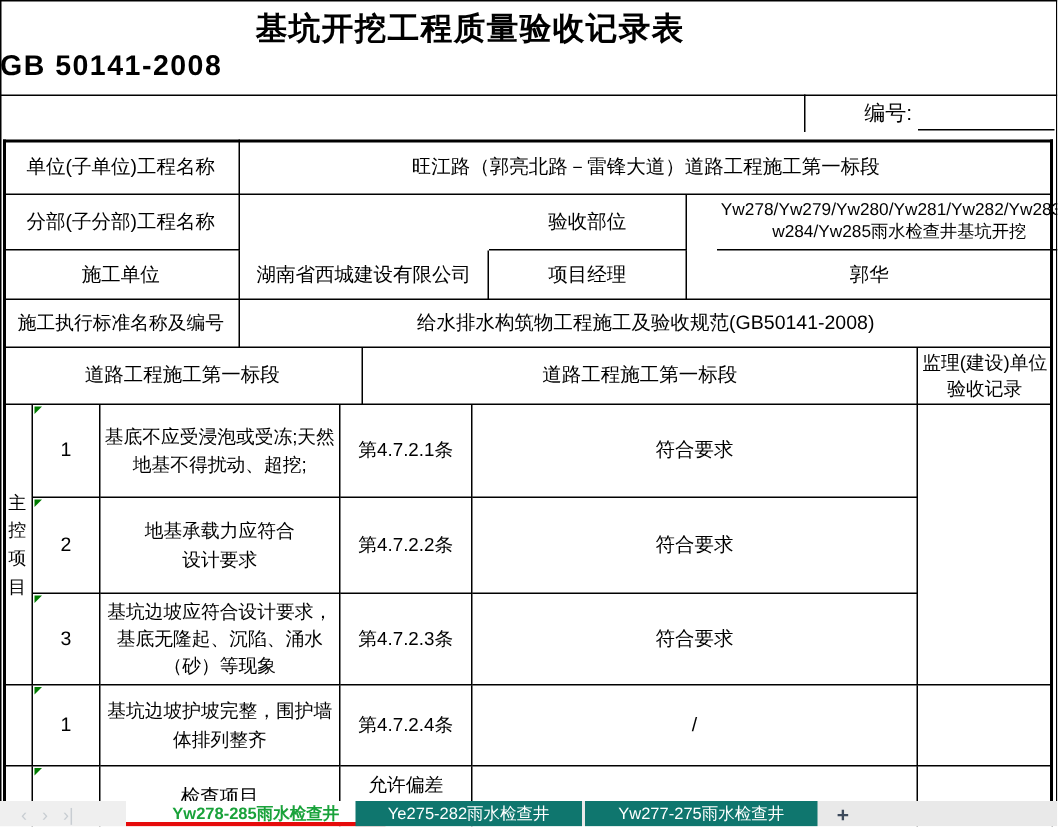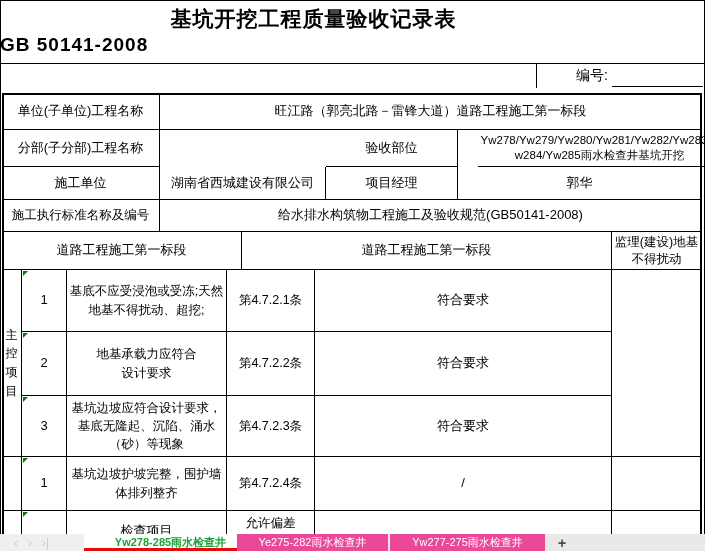--- a/index.html
+++ b/index.html
@@ -38,21 +38,21 @@
   
   .tabbar { position:absolute; left:0; top:534px; width:705px; height:17px;
     background:#e9e9e9; z-index:10; }
   .tab-nav { position:absolute; left:0; top:0; width:84px; height:17px; background:#efefef;
     display:flex; align-items:center; gap:10px; padding-left:14px;
     color:#c8cdd2; font-size:12px; }
   .tab { position:absolute; top:0; height:17px; display:flex; align-items:center;
     justify-content:center; font-size:11px; }
   .tab-active { left:84px; width:173px; background:#fff; color:#19a23a; font-weight:bold; }
   .tab-active .redline { position:absolute; left:0; bottom:0; width:100%; height:3px; background:#e60b0b; }
-  .tab-red { background:#ec4899; color:#fff; }
+  .tab-red { background:#0f766e; color:#fff; }
   .tab2 { left:237px; width:151px; }
   .tab3 { left:390px; width:155px; }
   .tab-add { position:absolute; left:549px; top:0; width:26px; height:17px;
     display:flex; align-items:center; justify-content:center;
     color:#3d4a5c; font-size:14px; font-weight:bold; }
 </style>
 </head>
 <body>
 
 <div class="sheet">
@@ -75,21 +75,21 @@
   <div class="cell" style="left:2px;top:167px;width:158px;height:33px;text-align:center;">施工单位</div>
   <div class="cell" style="left:160px;top:167px;width:166px;height:33px;">湖南省西城建设有限公司</div>
   <div class="cell" style="left:326px;top:167px;width:132px;height:33px;">项目经理</div>
   <div class="cell" style="left:458px;top:167px;width:244px;height:33px;">郭华</div>
 
   <div class="cell" style="left:2px;top:200px;width:158px;height:32px;font-size:12.5px;">施工执行标准名称及编号</div>
   <div class="cell" style="left:160px;top:200px;width:542px;height:32px;">给水排水构筑物工程施工及验收规范(GB50141-2008)</div>
 
   <div class="cell" style="left:2px;top:232px;width:240px;height:38px;">道路工程施工第一标段</div>
   <div class="cell" style="left:242px;top:232px;width:370px;height:38px;">道路工程施工第一标段</div>
-  <div class="cell" style="left:612px;top:232px;width:90px;height:38px;font-size:12.5px;white-space:normal;">监理(建设)地基不得扰动</div>
+  <div class="cell" style="left:612px;top:232px;width:90px;height:38px;font-size:12.5px;white-space:normal;">监理(建设)单位验收记录</div>
 
   <div class="cell vert" style="left:2px;top:270px;width:20px;height:187px;">主
 控
 项
 目</div>
   <div class="cell" style="left:2px;top:457px;width:20px;height:54px;"></div>
   <div class="cell" style="left:2px;top:511px;width:20px;height:42px;"></div>
 
   <div class="tri" style="left:23px;top:271px;"></div>
   <div class="cell" style="left:22px;top:270px;width:45px;height:62px;">1</div>

